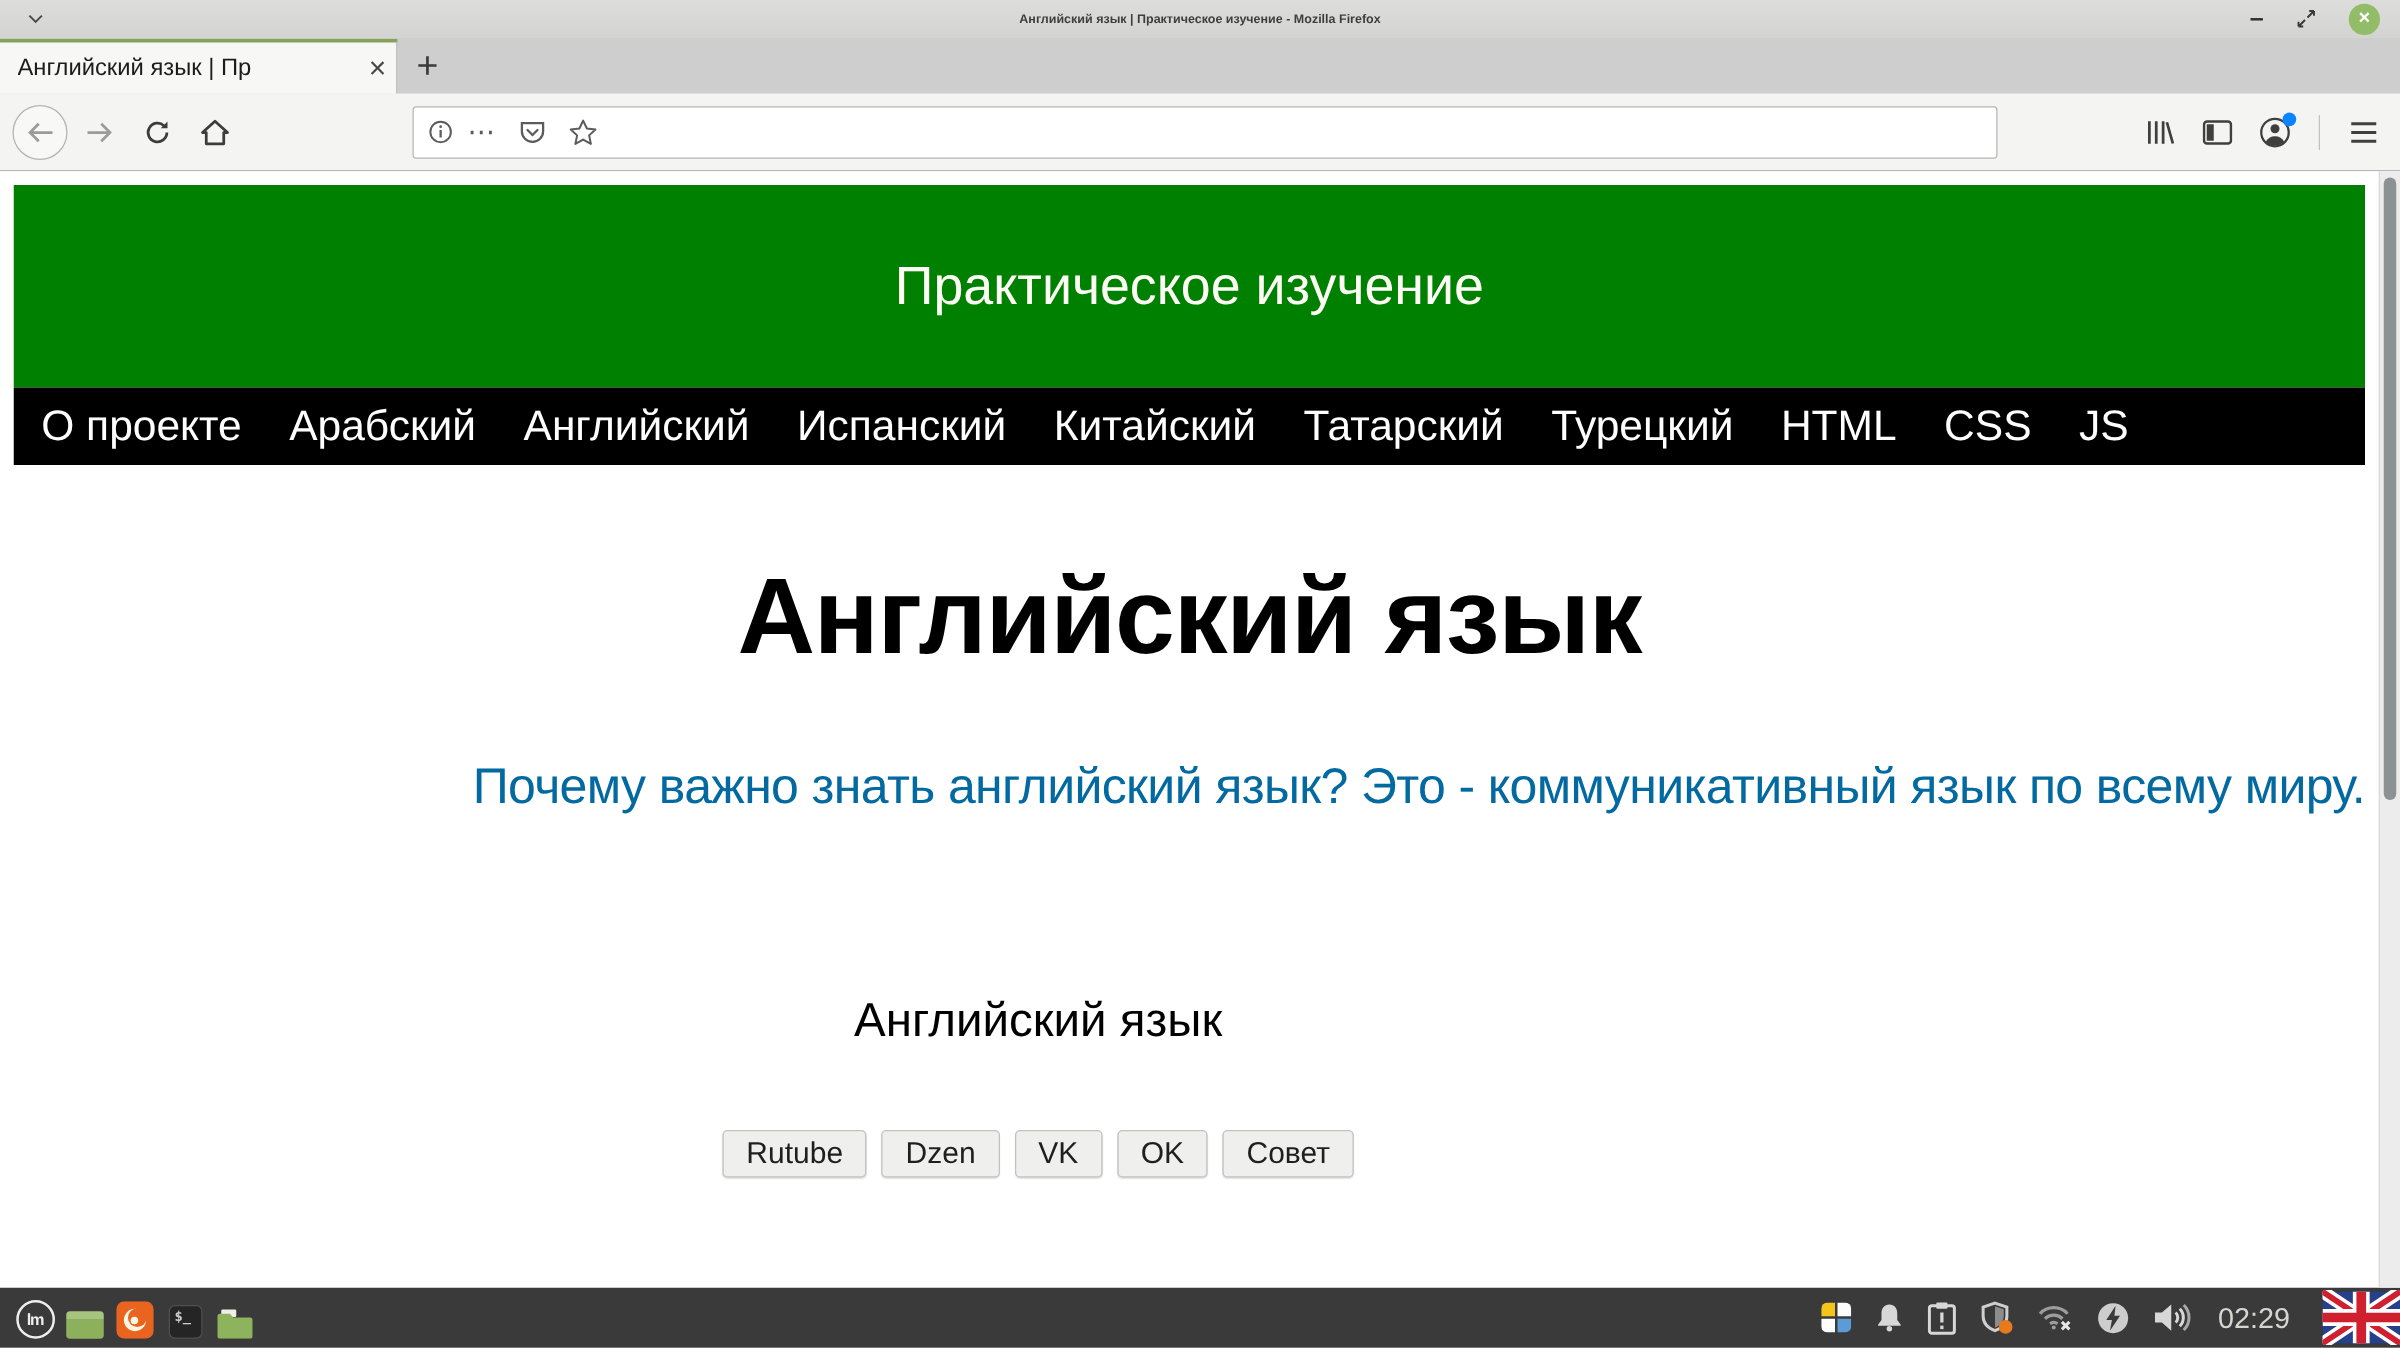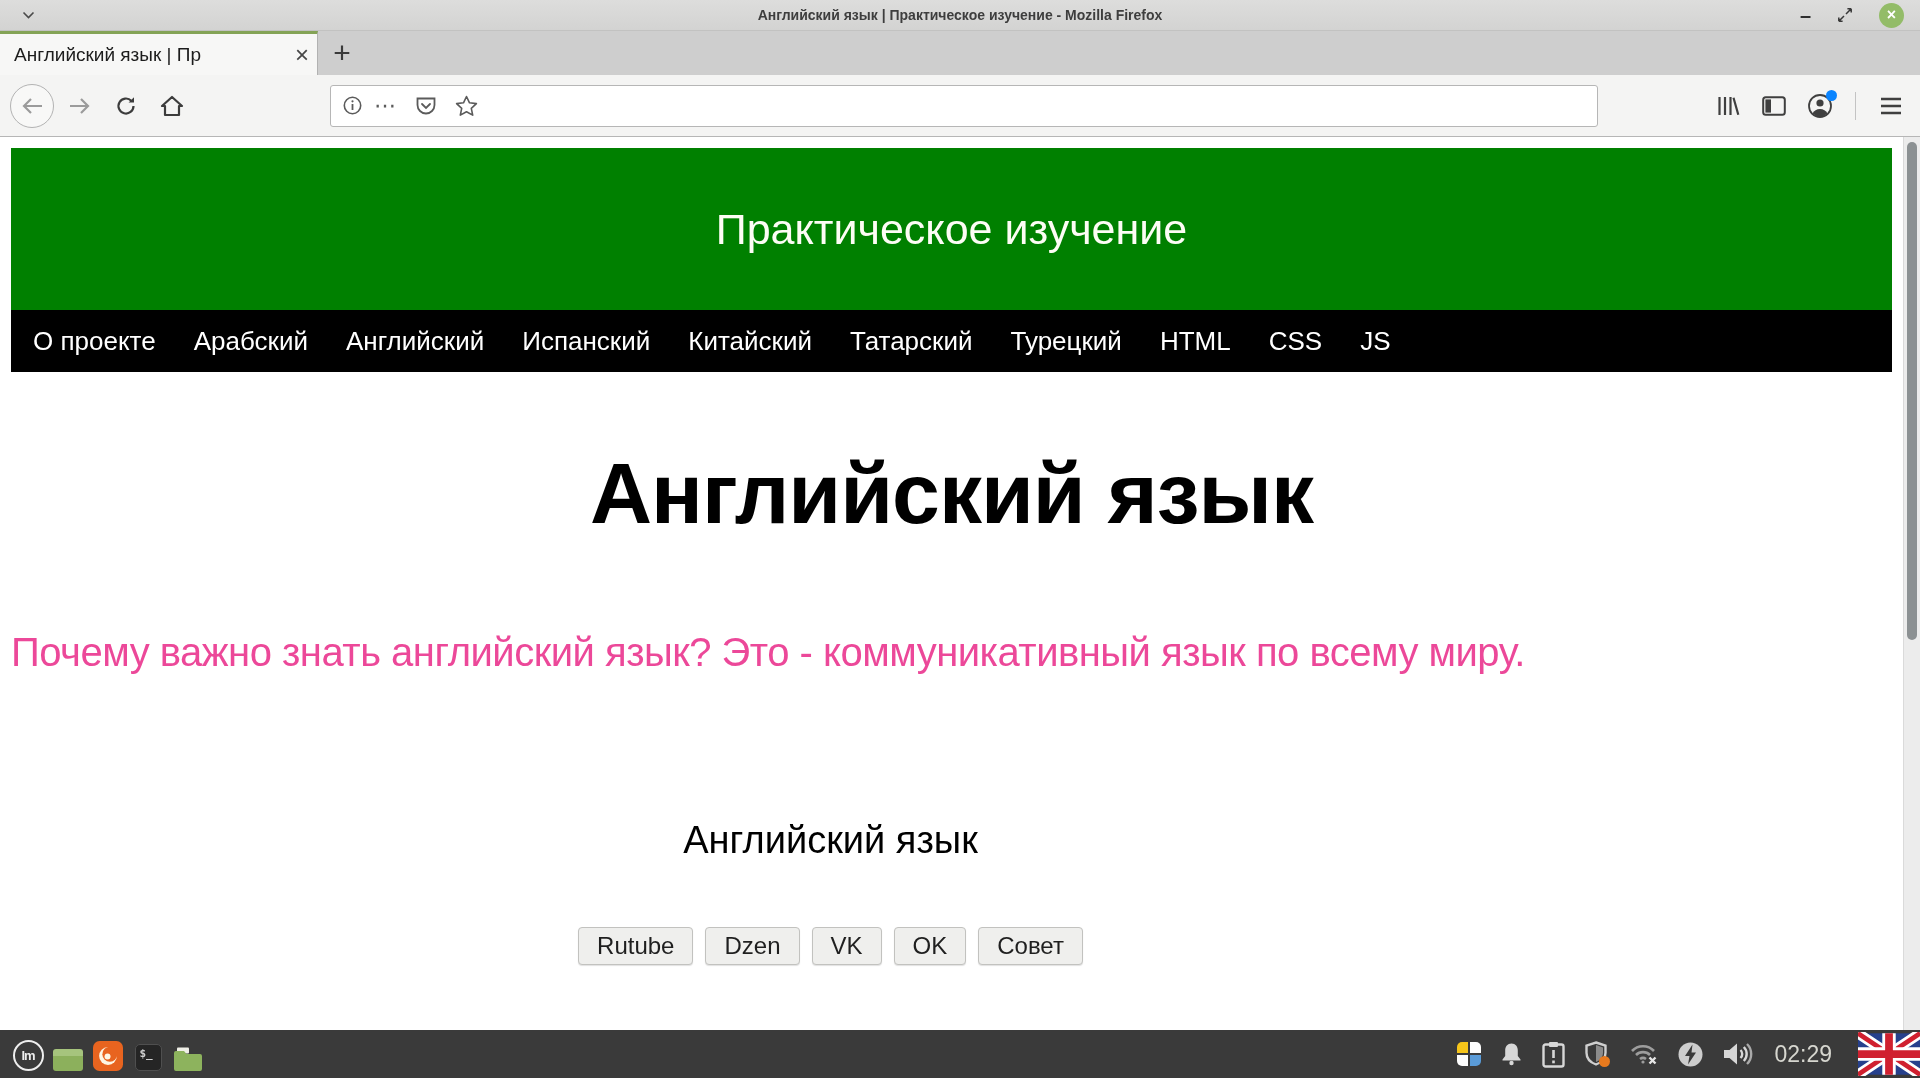--- a/index.html
+++ b/index.html
@@ -11,21 +11,21 @@
   }
   
   .titlebar {
     flex:0 0 31px; background:linear-gradient(#dddddc,#d3d3d2);
     display:flex; align-items:center; position:relative;
     border-bottom:1px solid #c2c2c1;
   }
   .tb-chevron { margin-left:22px; display:flex; z-index:2; }
   .tb-title {
     position:absolute; left:0; right:0; text-align:center;
-    font-size:14px; font-weight:bold; color:#3e3e3e;
+    font-size:10px; font-weight:bold; color:#3e3e3e;
   }
   .win-controls { position:absolute; right:16px; display:flex; align-items:center; gap:26px; z-index:2; }
   .wc { background:none; border:none; display:flex; align-items:center; justify-content:center; cursor:default; }
   .wc.min { font-size:20px; font-weight:bold; color:#2f2f2f; line-height:10px; }
   .wc.close {
     width:25px; height:25px; border-radius:50%; background:#93bc68;
     color:#fff; font-size:16px; font-weight:bold;
   }
   
   .tabbar { flex:0 0 44px; background:#cecece; display:flex; align-items:stretch; }
@@ -60,23 +60,23 @@
   .tb-right { margin-left:auto; display:flex; align-items:center; gap:8px; }
   .tb-right button { background:none; border:none; width:38px; height:38px; display:flex; align-items:center; justify-content:center; position:relative; }
   .sep { width:1px; height:28px; background:#c3c3c3; margin:0 8px; }
   .acc-dot { position:absolute; top:3px; right:2px; width:11px; height:11px; border-radius:50%; background:#0a84ff; }
   
   .viewport { flex:1; position:relative; background:#fff; }
   .webpage { position:absolute; top:0; left:0; right:17px; bottom:0; padding:11px; overflow:hidden; }
   .banner { height:162px; display:flex; align-items:center; justify-content:center; background:#008000; }
   .banner-title { color:#fdfdf5; font-size:43px; }
   .site-nav { height:62px; background:#000; display:flex; align-items:center; padding-left:22px; gap:38px; }
-  .nav-link { color:#fff; font-size:26px; text-decoration:none; cursor:pointer; white-space:nowrap; }
+  .nav-link { color:#fff; font-size:34px; text-decoration:none; cursor:pointer; white-space:nowrap; }
   .page-h1 { margin:74px 0 0; text-align:center; font-size:86px; font-weight:bold; color:#000; letter-spacing:-1px; line-height:1.1; }
-  .page-intro { margin:87px 0 0; text-align:left; font-size:40px; color:#ec4899; line-height:1.2; letter-spacing:-0.5px; }
+  .page-intro { margin:64px 0 0; text-align:right; font-size:40px; color:#0369a1; line-height:1.2; letter-spacing:-0.5px; }
   .media-block { margin-right:242px; }
   .page-h2 { margin:142px 0 0; text-align:center; font-size:38px; font-weight:400; color:#000; line-height:1.2; }
   .btn-row { margin-top:64px; display:flex; justify-content:center; gap:12px; }
   .link-btn {
     height:38px; padding:4px 18px; font-size:24px; color:#1f1f1f;
     background:#efefed; border:1px solid #c2c2bf; border-radius:4px;
     box-shadow:0 1px 1px rgba(0,0,0,0.12);
     font-family:"Liberation Sans", sans-serif;
   }
   .scrollbar { position:absolute; top:0; right:0; bottom:0; width:17px; background:#ececec; border-left:1px solid #dadada; }

